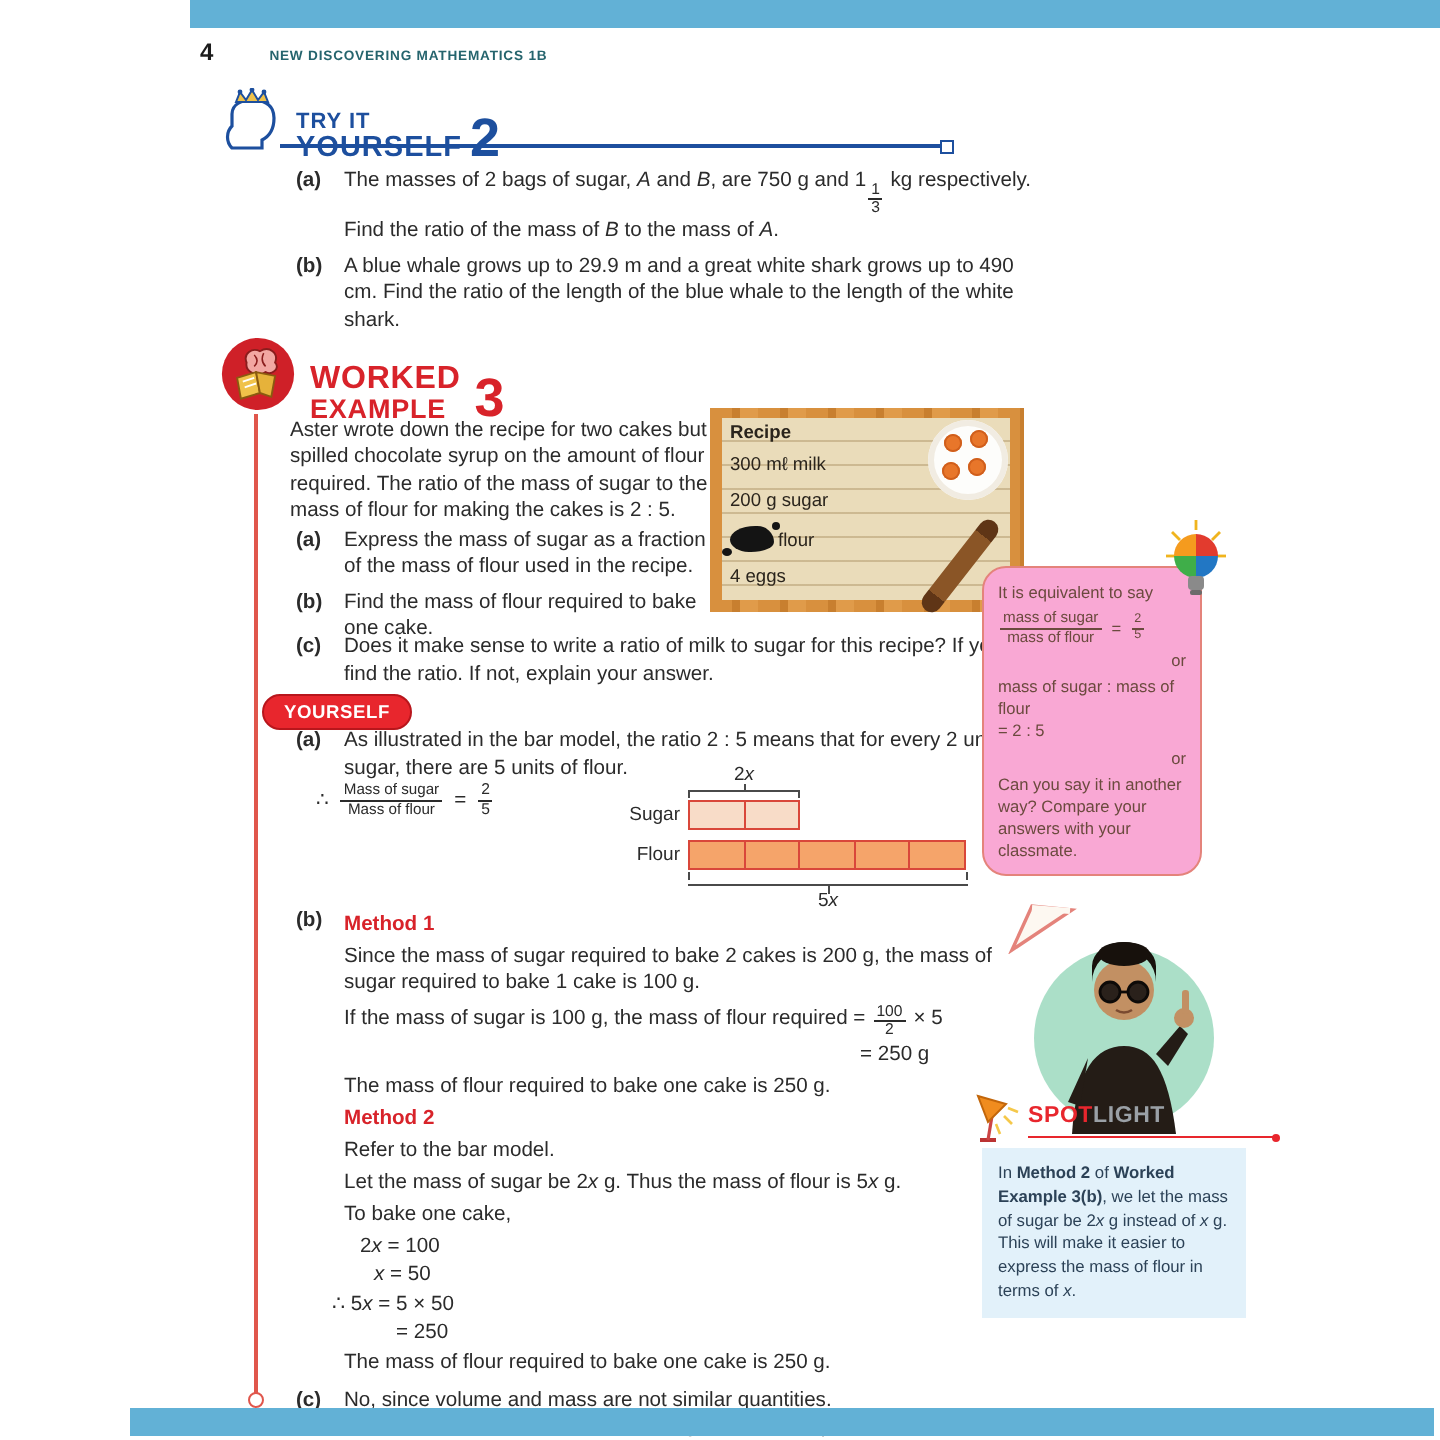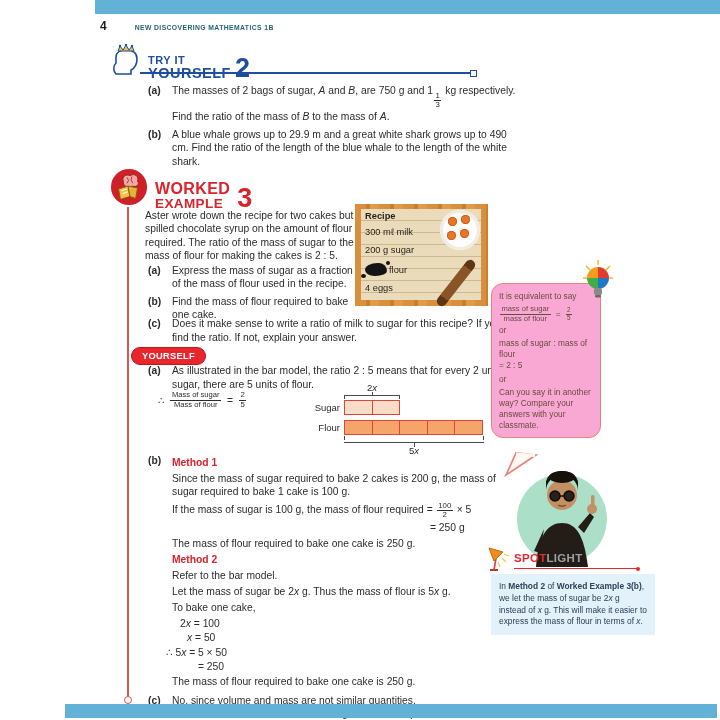--- a/index.html
+++ b/index.html
@@ -33,21 +33,21 @@
   .we-titles{line-height:1;color:#d8232a;}
   .we-t1{font-size:16px;font-weight:bold;letter-spacing:.4px;}
   .we-t2{font-size:13.5px;font-weight:bold;letter-spacing:.4px;}
   .we-num{font-size:27px;font-weight:bold;color:#d8232a;line-height:.8;}
   .vline{position:absolute;left:127px;top:207px;width:1.6px;height:490px;background:#e0564c;}
   .vline-end{position:absolute;left:123.5px;top:696px;width:6px;height:6px;border:1.6px solid #e0564c;border-radius:50%;background:#fff;}
   .we-intro{position:absolute;left:145px;top:209px;width:228px;font-size:10.3px;line-height:1.3;}
   .we-qs{position:absolute;left:148px;top:264px;width:210px;font-size:10.3px;line-height:1.3;}
   .we-qc{position:absolute;left:148px;top:317px;width:372px;font-size:10.3px;line-height:1.33;}
   
-  .recipe{position:absolute;left:355px;top:204px;width:133px;height:102px;
+  .recipe{position:absolute;left:355px;top:204px;width:157px;height:102px;
           background:repeating-linear-gradient(90deg,#d8903e 0 11px,#c87f2f 11px 15px,#e09b4a 15px 24px);}
   .recipe .paper{position:absolute;left:6px;top:5px;right:7px;bottom:6px;background:#eadcba;
           background-image:repeating-linear-gradient(180deg,rgba(0,0,0,0) 0 11px,rgba(150,120,70,.35) 11px 12px);}
   .recipe .rtxt{position:absolute;left:10px;top:8px;font-size:9.3px;line-height:1.0;color:#2a241c;}
   .recipe .rtitle{font-weight:bold;margin-bottom:7px;}
   .recipe .ritem{margin-bottom:8px;}
   .plate{position:absolute;right:8px;top:6px;width:40px;height:40px;border-radius:50%;background:#fdfdfb;box-shadow:inset 0 0 0 3px #f1ece2;}
   .yolk{position:absolute;width:9px;height:9px;border-radius:50%;background:#e8762a;box-shadow:inset 0 0 0 1px #d05f1c;}
   .pin{position:absolute;right:4px;bottom:18px;width:56px;height:10px;border-radius:5px;
        background:linear-gradient(90deg,#5f3516 0 9px,#8a5526 9px 47px,#5f3516 47px);transform:rotate(-52deg);}
@@ -87,33 +87,33 @@
   .mp{width:352px;margin-bottom:3px;}
   .eqrow{display:flex;align-items:center;gap:3px;margin:2px 0;}
   .mresult{margin-left:258px;margin-bottom:3px;}
   .meq1{margin-left:8px;}.meq2{margin-left:15px;}.meq3{margin-left:-6px;}.meq4{margin-left:26px;}
   .meq{margin-top:1.5px;margin-bottom:1.5px;}
   .cpart{display:flex;margin-top:4px;}
   
   .bubble{position:absolute;left:491px;top:283px;width:110px;box-sizing:border-box;
           border:1.7px solid #e4837b;border-radius:12px;background:#f9a8d4;padding:7px 7px 6px;
           font-size:8.3px;line-height:1.32;color:#6b4a3e;}
-  .bubble .orline{text-align:left;margin:2px 0;}
+  .bubble .orline{text-align:right;margin:2px 0;}
   .bubble .fr-row{display:flex;align-items:center;gap:4px;margin:2px 0;}
   .bubble .mb{margin-bottom:3px;}
   .tail{position:absolute;left:500px;top:451px;width:40px;height:26px;}
   
   .avatar{position:absolute;left:504px;top:455px;width:112px;height:112px;}
   
   .sp-head{position:absolute;left:514px;top:552px;font-size:11.5px;font-weight:bold;letter-spacing:.3px;}
   .sp-red{color:#e8262d;}.sp-gray{color:#9aa0a6;font-weight:bold;}
   .sp-rule{position:absolute;left:514px;top:568px;width:124px;height:1.3px;background:#e8262d;}
   .sp-rule::after{content:"";position:absolute;right:-2px;top:-1.5px;width:4px;height:4px;border-radius:50%;background:#e8262d;}
   .sp-lamp{position:absolute;left:486px;top:546px;}
-  .sp-panel{position:absolute;left:491px;top:574px;width:164px;box-sizing:border-box;background:#e2f1fa;
+  .sp-panel{position:absolute;left:491px;top:574px;width:132px;box-sizing:border-box;background:#e2f1fa;
             padding:7px 8px;font-size:8.4px;line-height:1.4;color:#2c4257;}
   .bulb-icon{position:absolute;left:578px;top:258px;z-index:3;}
   i{font-style:italic;}
 </style>
 </head>
 <body>
 
 <div class="page">
 
   <div class="topbar"></div>

